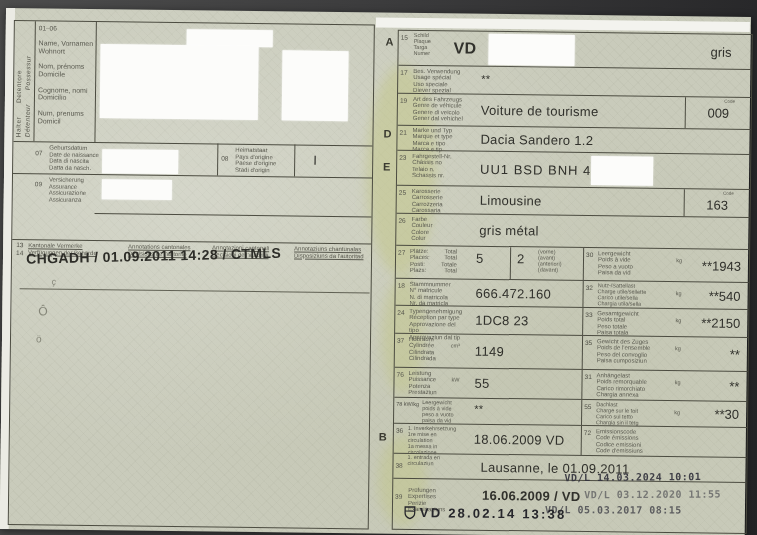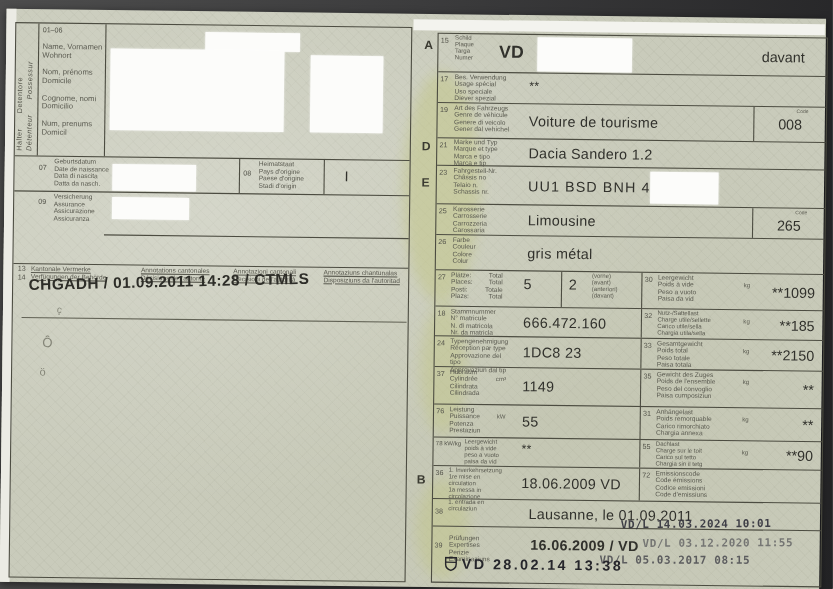--- a/index.html
+++ b/index.html
@@ -166,21 +166,21 @@
     <div class="rrow" style="top:0;height:35px;">
       <div class="cnum">15</div>
       <div class="clbl" style="width:36px;font-size:5.5px;">
         <span>Schild</span>
         <span>Plaque</span>
         <span>Targa</span>
         <span>Numer</span>
       </div>
       <div class="cval" style="padding-left:4px;font-weight:bold;font-size:16px;">VD</div>
       <div class="abs redact" style="left:90px;top:2px;width:86px;height:31px;"></div>
-      <div style="display:flex;align-items:center;padding-right:20px;font-size:13px;color:#31312c;">davant</div>
+      <div style="display:flex;align-items:center;padding-right:20px;font-size:13px;color:#31312c;">gris</div>
     </div>
 
     <div class="rrow" style="top:35px;height:28px;">
       <div class="cnum">17</div>
       <div class="clbl">
         <span>Bes. Verwendung</span>
         <span>Usage spécial</span>
         <span>Uso speciale</span>
         <span>Diever spezial</span>
       </div>
@@ -191,21 +191,21 @@
       <div class="cnum">19</div>
       <div class="clbl">
         <span>Art des Fahrzeugs</span>
         <span>Genre de véhicule</span>
         <span>Genere di veicolo</span>
         <span>Gener dal vehichel</span>
       </div>
       <div class="cval">Voiture de tourisme</div>
       <div class="ccode">
         <span class="tag">Code</span>
-        <span class="cv">008</span>
+        <span class="cv">009</span>
       </div>
     </div>
 
     <div class="rrow" style="top:95px;height:25px;">
       <div class="cnum">21</div>
       <div class="clbl" style="padding-top:1px;">
         <span>Marke und Typ</span>
         <span>Marque et type</span>
         <span>Marca e tipo</span>
         <span>Marca e tip</span>
@@ -229,21 +229,21 @@
       <div class="cnum">25</div>
       <div class="clbl">
         <span>Karosserie</span>
         <span>Carrosserie</span>
         <span>Carrozzeria</span>
         <span>Carossaria</span>
       </div>
       <div class="cval">Limousine</div>
       <div class="ccode">
         <span class="tag">Code</span>
-        <span class="cv">265</span>
+        <span class="cv">163</span>
       </div>
     </div>
 
     <div class="rrow" style="top:183px;height:32px;">
       <div class="cnum">26</div>
       <div class="clbl">
         <span>Farbe</span>
         <span>Couleur</span>
         <span>Colore</span>
         <span>Colur</span>
@@ -283,21 +283,21 @@
       </div>
       <div class="half-r">
         <div class="cnum">30</div>
         <div class="clbl">
           <span>Leergewicht</span>
           <span>Poids à vide</span>
           <span>Peso a vuoto</span>
           <span>Paisa da vid</span>
           <span class="unit">kg</span>
         </div>
-        <div class="cvr">**1099</div>
+        <div class="cvr">**1943</div>
       </div>
     </div>
 
     <div class="rrow" style="top:248px;height:27px;">
       <div class="half-l">
         <div class="cnum" style="width:14px;">18</div>
         <div class="clbl" style="width:54px;">
           <span>Stammnummer</span>
           <span>N° matricule</span>
           <span>N. di matricola</span>
@@ -307,21 +307,21 @@
       </div>
       <div class="half-r">
         <div class="cnum">32</div>
         <div class="clbl" style="font-size:5.5px;">
           <span>Nutz-/Sattellast</span>
           <span>Charge utile/sellette</span>
           <span>Carico utile/sella</span>
           <span>Chargia utila/sella</span>
           <span class="unit">kg</span>
         </div>
-        <div class="cvr">**185</div>
+        <div class="cvr">**540</div>
       </div>
     </div>
 
     <div class="rrow" style="top:275px;height:28px;">
       <div class="half-l">
         <div class="cnum" style="width:14px;">24</div>
         <div class="clbl" style="width:54px;">
           <span>Typengenehmigung</span>
           <span>Réception par type</span>
           <span>Approvazione del tipo</span>
@@ -405,21 +405,21 @@
       </div>
       <div class="half-r">
         <div class="cnum">55</div>
         <div class="clbl" style="font-size:5.5px;">
           <span>Dachlast</span>
           <span>Charge sur le toit</span>
           <span>Carico sul tetto</span>
           <span>Chargia sin il tetg</span>
           <span class="unit">kg</span>
         </div>
-        <div class="cvr">**90</div>
+        <div class="cvr">**30</div>
       </div>
     </div>
 
     <div class="rrow" style="top:393px;height:30px;">
       <div class="half-l">
         <div class="cnum" style="width:14px;">36</div>
         <div class="clbl" style="width:54px;font-size:5.5px;">
           <span>1. Inverkehrsetzung</span>
           <span>1re mise en circulation</span>
           <span>1a messa in circolazione</span>

